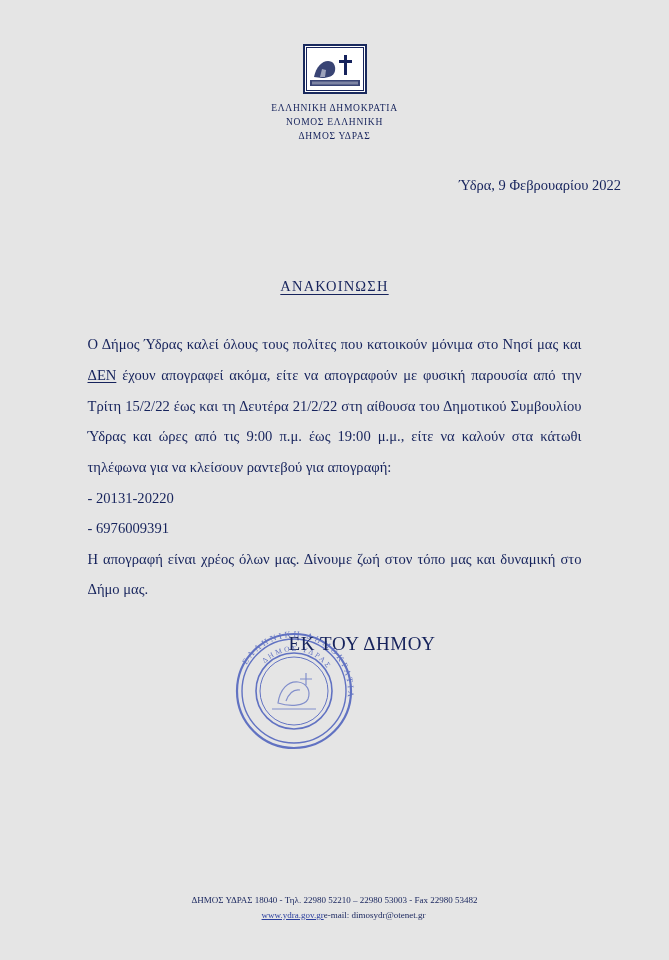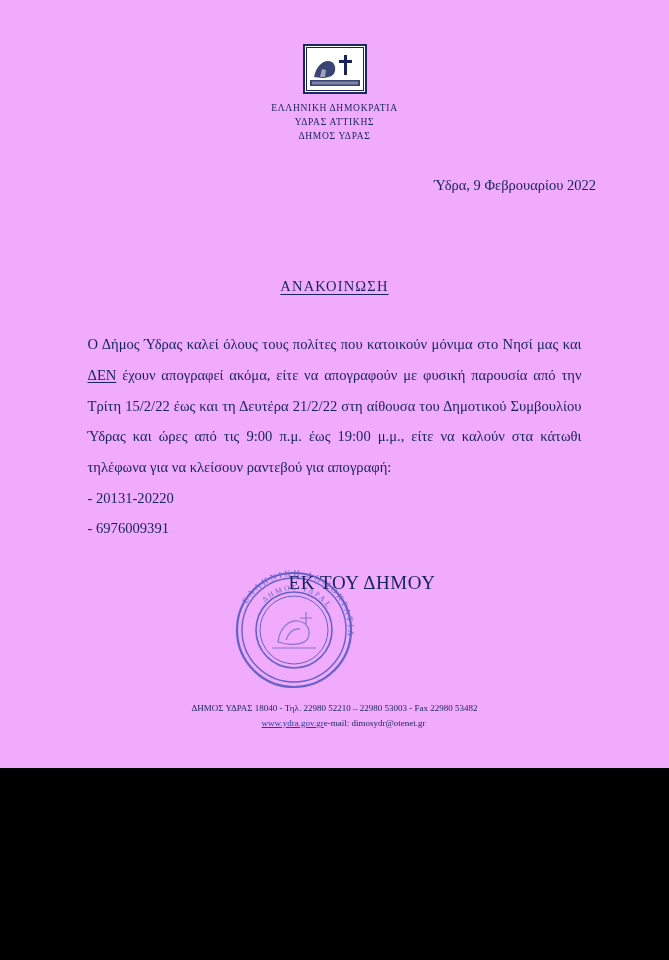--- a/index.html
+++ b/index.html
@@ -12,22 +12,22 @@
     width: 669px;
     height: 960px;
     font-family: "Liberation Serif", serif;
     display: flex;
     justify-content: center;
     align-items: flex-start;
   }
   .page {
     position: relative;
     width: 669px;
-    height: 768px;
-    background: #f0abfc;
+    height: 960px;
+    background: #e5e5e5;
     overflow: hidden;
   }
   
   .emblem-wrap {
     width: 100%;
     display: flex;
     flex-direction: column;
     align-items: center;
     padding-top: 44px;
   }
@@ -50,21 +50,21 @@
     letter-spacing: 0.7px;
     line-height: 1.45;
     font-family: "Liberation Serif", serif;
   }
   .org-lines div { white-space: nowrap; }
 
   
   .date-line {
     margin-top: 34px;
     text-align: right;
-    padding-right: 73px;
+    padding-right: 48px;
     color: #16235c;
     font-size: 14.5px;
     font-family: "Liberation Serif", serif;
   }
 
   
   .doc-title {
     margin-top: 84px;
     text-align: center;
     color: #16235c;
@@ -153,33 +153,34 @@
 
         <path d="M8 30 C10 20, 16 14, 22 14 C27 14, 30 18, 29 24 C28 29, 22 31, 16 31 Z" fill="#16235c" opacity="0.85"></path>
         <path d="M14 30 l2 -8 l4 1 l-1 7 z" fill="#ffffff" opacity="0.5"></path>
 
         <rect x="4" y="33" width="50" height="6" fill="#16235c" opacity="0.85"></rect>
         <rect x="6" y="34.5" width="46" height="3" fill="#ffffff" opacity="0.35"></rect>
       </svg>
     </div>
     <div class="org-lines">
       <div>ΕΛΛΗΝΙΚΗ ΔΗΜΟΚΡΑΤΙΑ</div>
-      <div>ΥΔΡΑΣ ΑΤΤΙΚΗΣ</div>
+      <div>ΝΟΜΟΣ ΕΛΛΗΝΙΚΗ</div>
       <div>ΔΗΜΟΣ ΥΔΡΑΣ</div>
     </div>
   </div>
 
   <div class="date-line">Ύδρα, 9 Φεβρουαρίου 2022</div>
 
   <div class="doc-title">ΑΝΑΚΟΙΝΩΣΗ</div>
 
   <div class="body-block">
     <p class="para-main"><span>Ο Δήμος Ύδρας καλεί όλους τους πολίτες που κατοικούν μόνιμα στο Νησί μας και </span><span class="underline">ΔΕΝ</span><span> έχουν απογραφεί ακόμα, είτε να απογραφούν με φυσική παρουσία από την Τρίτη 15/2/22 έως και τη Δευτέρα 21/2/22 στη αίθουσα του Δημοτικού Συμβουλίου Ύδρας και ώρες από τις 9:00 π.μ. έως 19:00 μ.μ., είτε να καλούν στα κάτωθι τηλέφωνα για να κλείσουν ραντεβού για απογραφή:</span></p>
     <p class="phone-line">- 20131-20220</p>
     <p class="phone-line">- 6976009391</p>
+    <p class="para-close">Η απογραφή είναι χρέος όλων μας. Δίνουμε ζωή στον τόπο μας και δυναμική στο Δήμο μας.</p>
   </div>
 
   <div class="sig-wrap">
     <div class="sig-text">ΕΚ ΤΟΥ ΔΗΜΟΥ</div>
     <div class="stamp">
       <svg width="132" height="132" viewBox="0 0 132 132" aria-hidden="true">
         <defs>
           <path id="outerArc" d="M 66,66 m -54,0 a 54,54 0 1,1 108,0 a 54,54 0 1,1 -108,0"></path>
           <path id="innerArc" d="M 66,66 m -40,0 a 40,40 0 1,1 80,0 a 40,40 0 1,1 -80,0"></path>
         </defs>

